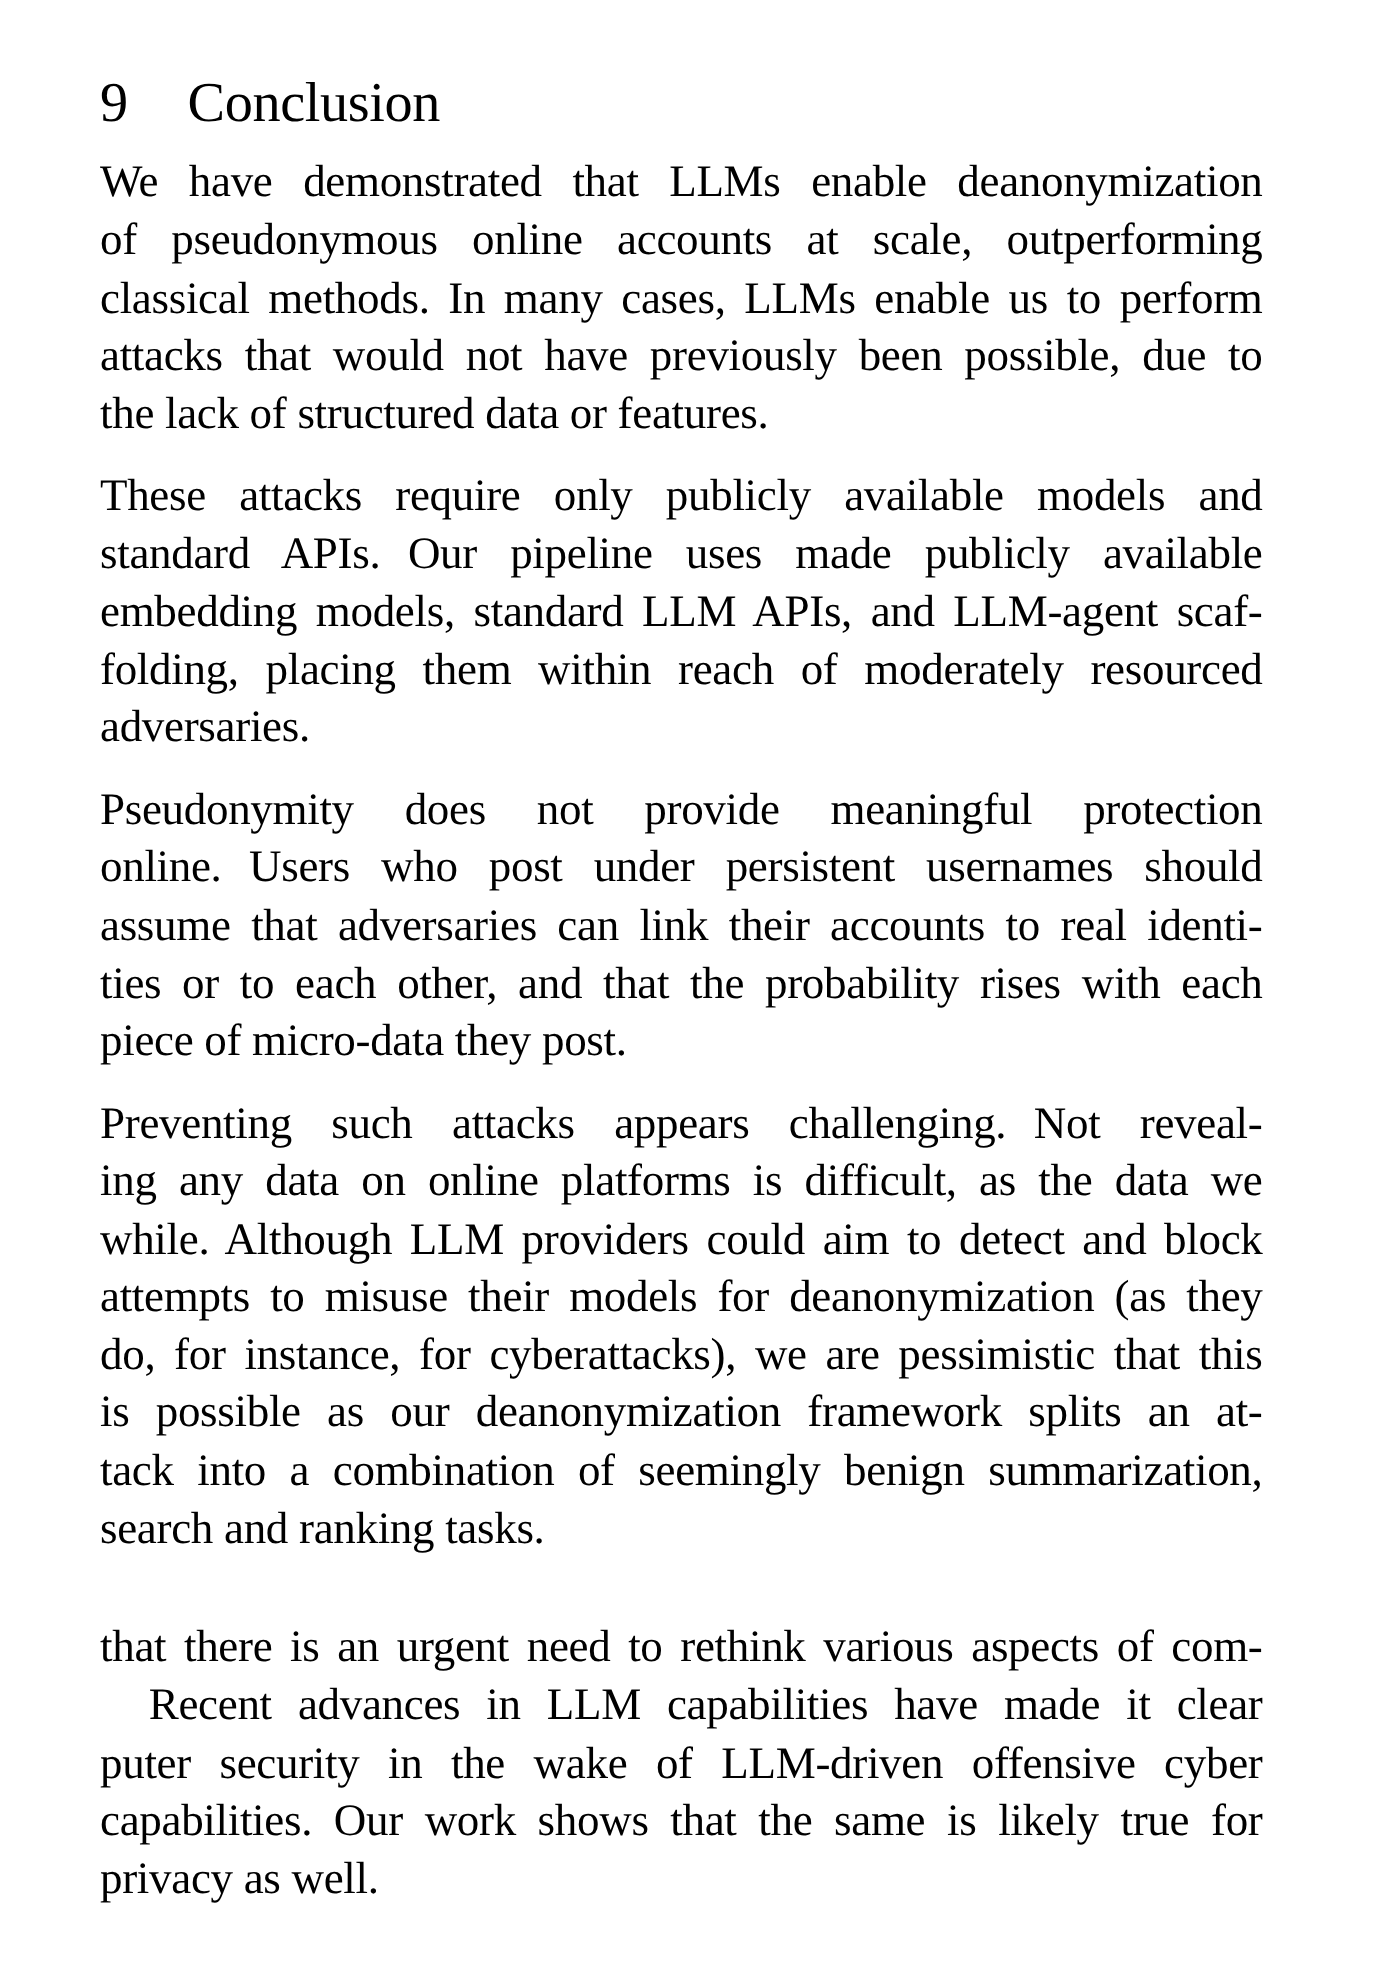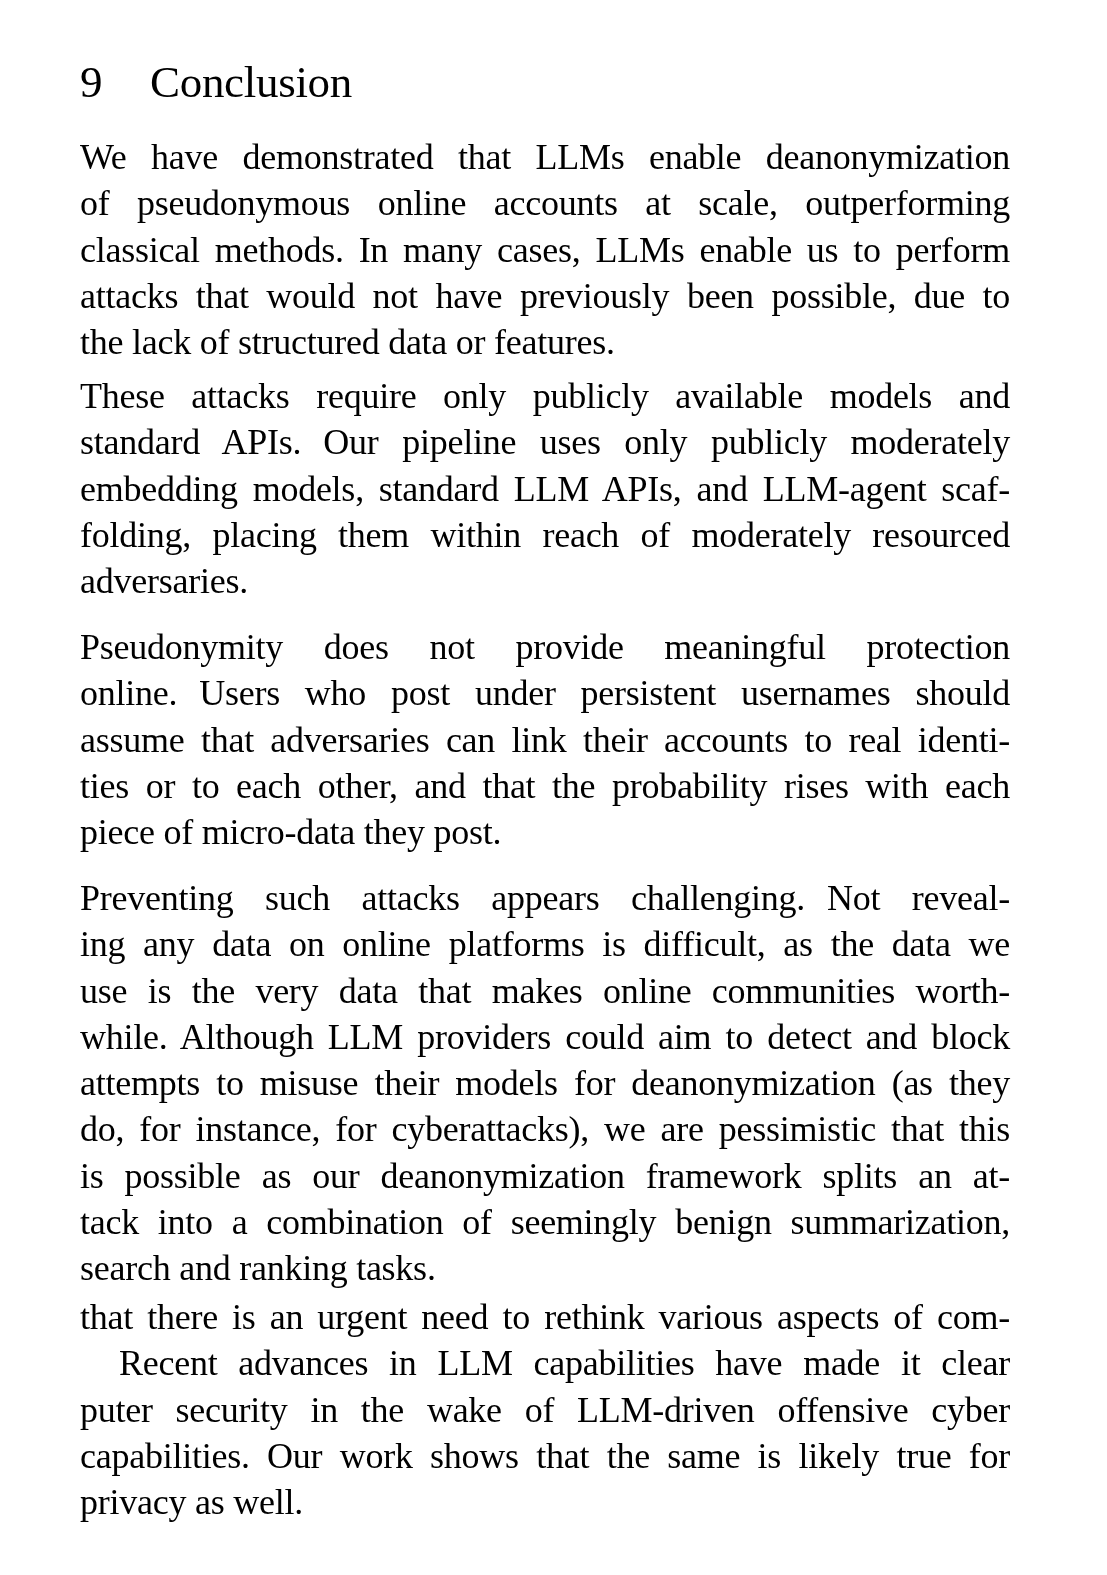--- a/index.html
+++ b/index.html
@@ -58,21 +58,21 @@
       padding-left: 39px;
       box-sizing: border-box;
     }
     .bold {
       font-weight: normal;
     }
     .run-in-gap {
       display: inline-block;
       width: 22px;
     }
-    #p1 { top: 134px; }
+    #p1 { top: 122px; }
     #p2 { top: 373px; }
     #p3 { top: 624px; }
     #p4 { top: 875px; }
     #p5 { top: 1294px; }
   </style>
 </head>
 <body>
 
 <div class="page">
 
@@ -83,38 +83,37 @@
   <div class="para" id="p1">
     <span class="line">We have demonstrated that LLMs enable deanonymization</span>
     <span class="line">of pseudonymous online accounts at scale, outperforming</span>
     <span class="line">classical methods. In many cases, LLMs enable us to perform</span>
     <span class="line">attacks that would not have previously been possible, due to</span>
     <span class="line last">the lack of structured data or features.</span>
   </div>
 
   <div class="para" id="p2">
     <span class="line bold">These attacks require only publicly available models and</span>
-    <span class="line"><span class="bold">standard APIs.</span><span class="run-in-gap"></span><span>Our pipeline uses only publicly moderately</span></span>
+    <span class="line"><span class="bold">standard APIs.</span><span class="run-in-gap"></span><span>Our pipeline uses made publicly available</span></span>
     <span class="line">embedding models, standard LLM APIs, and LLM-agent scaf-</span>
     <span class="line">folding, placing them within reach of moderately resourced</span>
     <span class="line last">adversaries.</span>
   </div>
 
   <div class="para" id="p3">
     <span class="line bold">Pseudonymity does not provide meaningful protection</span>
     <span class="line"><span class="bold">online.</span><span class="run-in-gap"></span><span>Users who post under persistent usernames should</span></span>
     <span class="line">assume that adversaries can link their accounts to real identi-</span>
     <span class="line">ties or to each other, and that the probability rises with each</span>
     <span class="line last">piece of micro-data they post.</span>
   </div>
 
   <div class="para" id="p4">
     <span class="line"><span class="bold">Preventing such attacks appears challenging.</span><span class="run-in-gap"></span><span>Not reveal-</span></span>
     <span class="line">ing any data on online platforms is difficult, as the data we</span>
-    <span class="line">use is the very data that makes online communities worth-</span>
     <span class="line">while. Although LLM providers could aim to detect and block</span>
     <span class="line">attempts to misuse their models for deanonymization (as they</span>
     <span class="line">do, for instance, for cyberattacks), we are pessimistic that this</span>
     <span class="line">is possible as our deanonymization framework splits an at-</span>
     <span class="line">tack into a combination of seemingly benign summarization,</span>
     <span class="line last">search and ranking tasks.</span>
   </div>
 
   <div class="para" id="p5">
     <span class="line">that there is an urgent need to rethink various aspects of com-</span>

